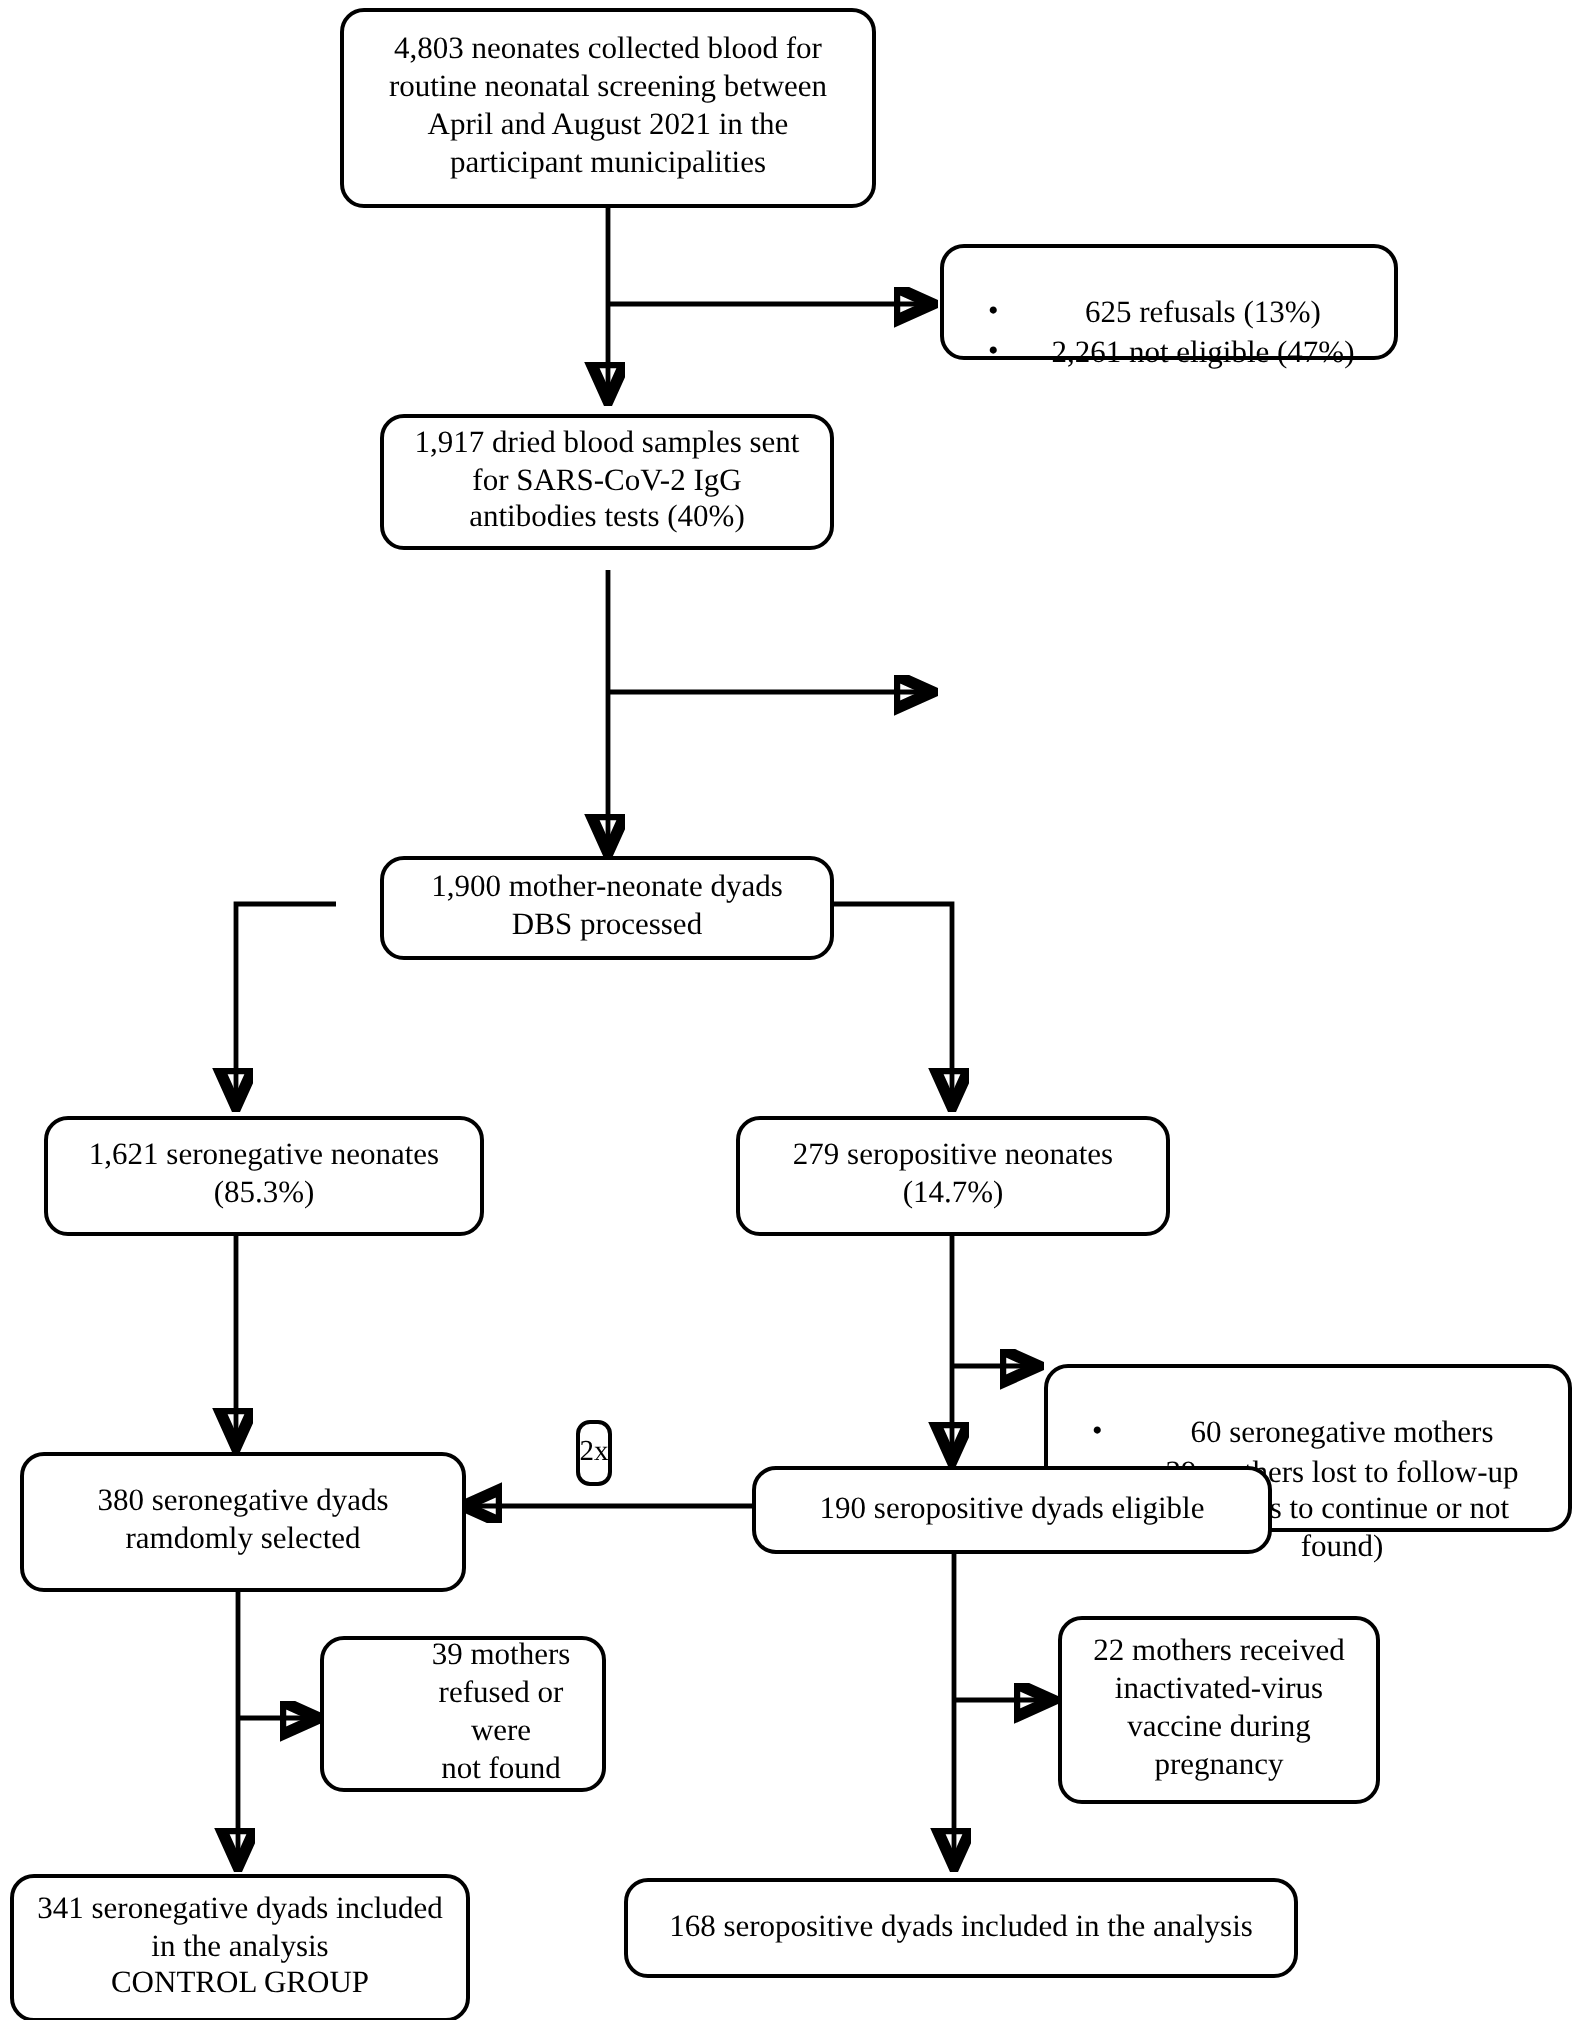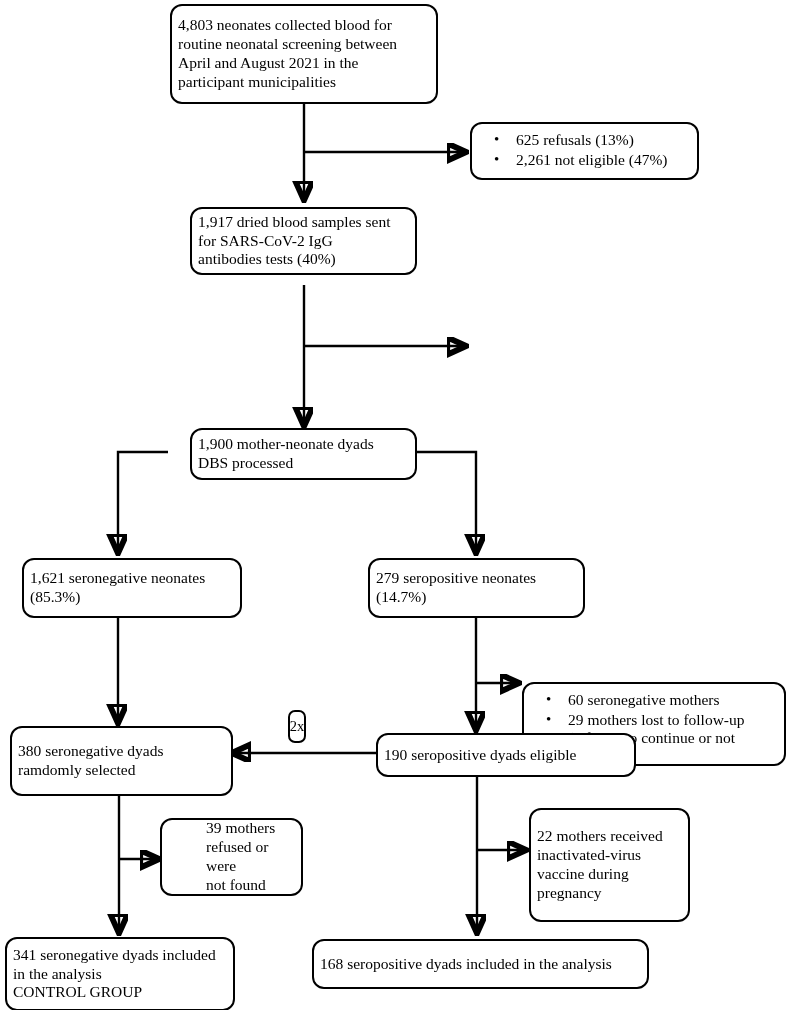--- a/index.html
+++ b/index.html
@@ -18,29 +18,30 @@
   }
   .node {
     position: absolute;
     box-sizing: border-box;
     border: 2.2px solid #000000;
     border-radius: 12px;
     background: #ffffff;
     display: flex;
     align-items: center;
     justify-content: center;
+    text-align: center;
     line-height: 1.22;
     font-size: 15.5px;
     padding: 2px 6px;
     z-index: 2;
   }
   .node.bullets {
     display: block;
-    text-align: left;
-    padding: 6px 10px 7px 14px;
+    text-align: center;
+    padding: 23px 10px 7px 14px;
   }
   .node .txt {
     display: block;
     width: 100%;
     white-space: pre-line;
   }
   .blist {
     margin: 0;
     padding: 0;
     list-style: none;
@@ -182,21 +183,21 @@
   <div class="node" style="left:376px; top:733px; width:260px; height:44px;">
     <span class="txt">190 seropositive dyads eligible</span>
   </div>
 
   <div class="node" style="left:160px; top:818px; width:143px; height:78px;padding-left:44px;">
     <span class="txt">39 mothers
 refused or were
 not found</span>
   </div>
 
-  <div class="node" style="left:529px; top:808px; width:161px; height:114px;">
+  <div class="node" style="left:529px; top:808px; width:161px; height:94px;">
     <span class="txt">22 mothers received
 inactivated-virus
 vaccine during
 pregnancy</span>
   </div>
 
   <div class="node" style="left:5px; top:937px; width:230px; height:74px;">
     <span class="txt">341 seronegative dyads included
 in the analysis
 CONTROL GROUP</span>

